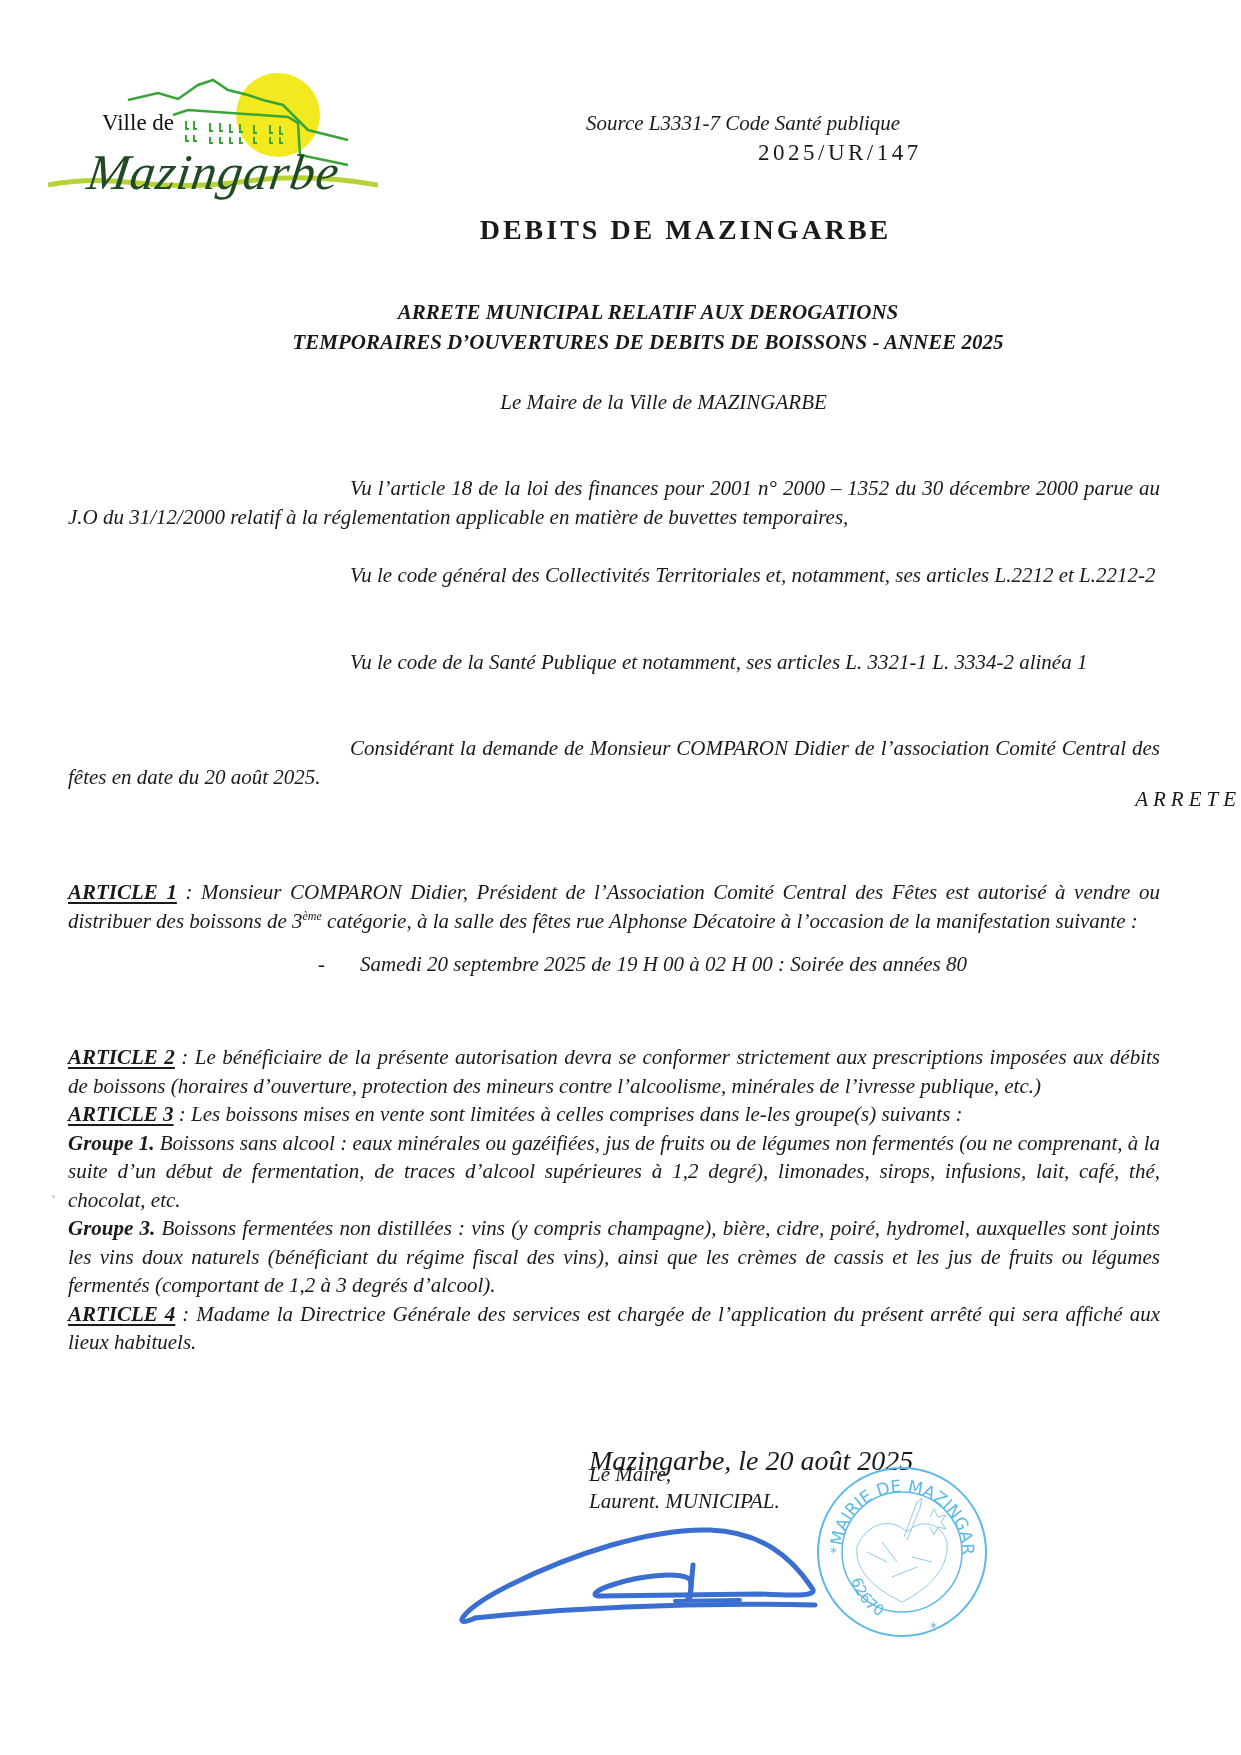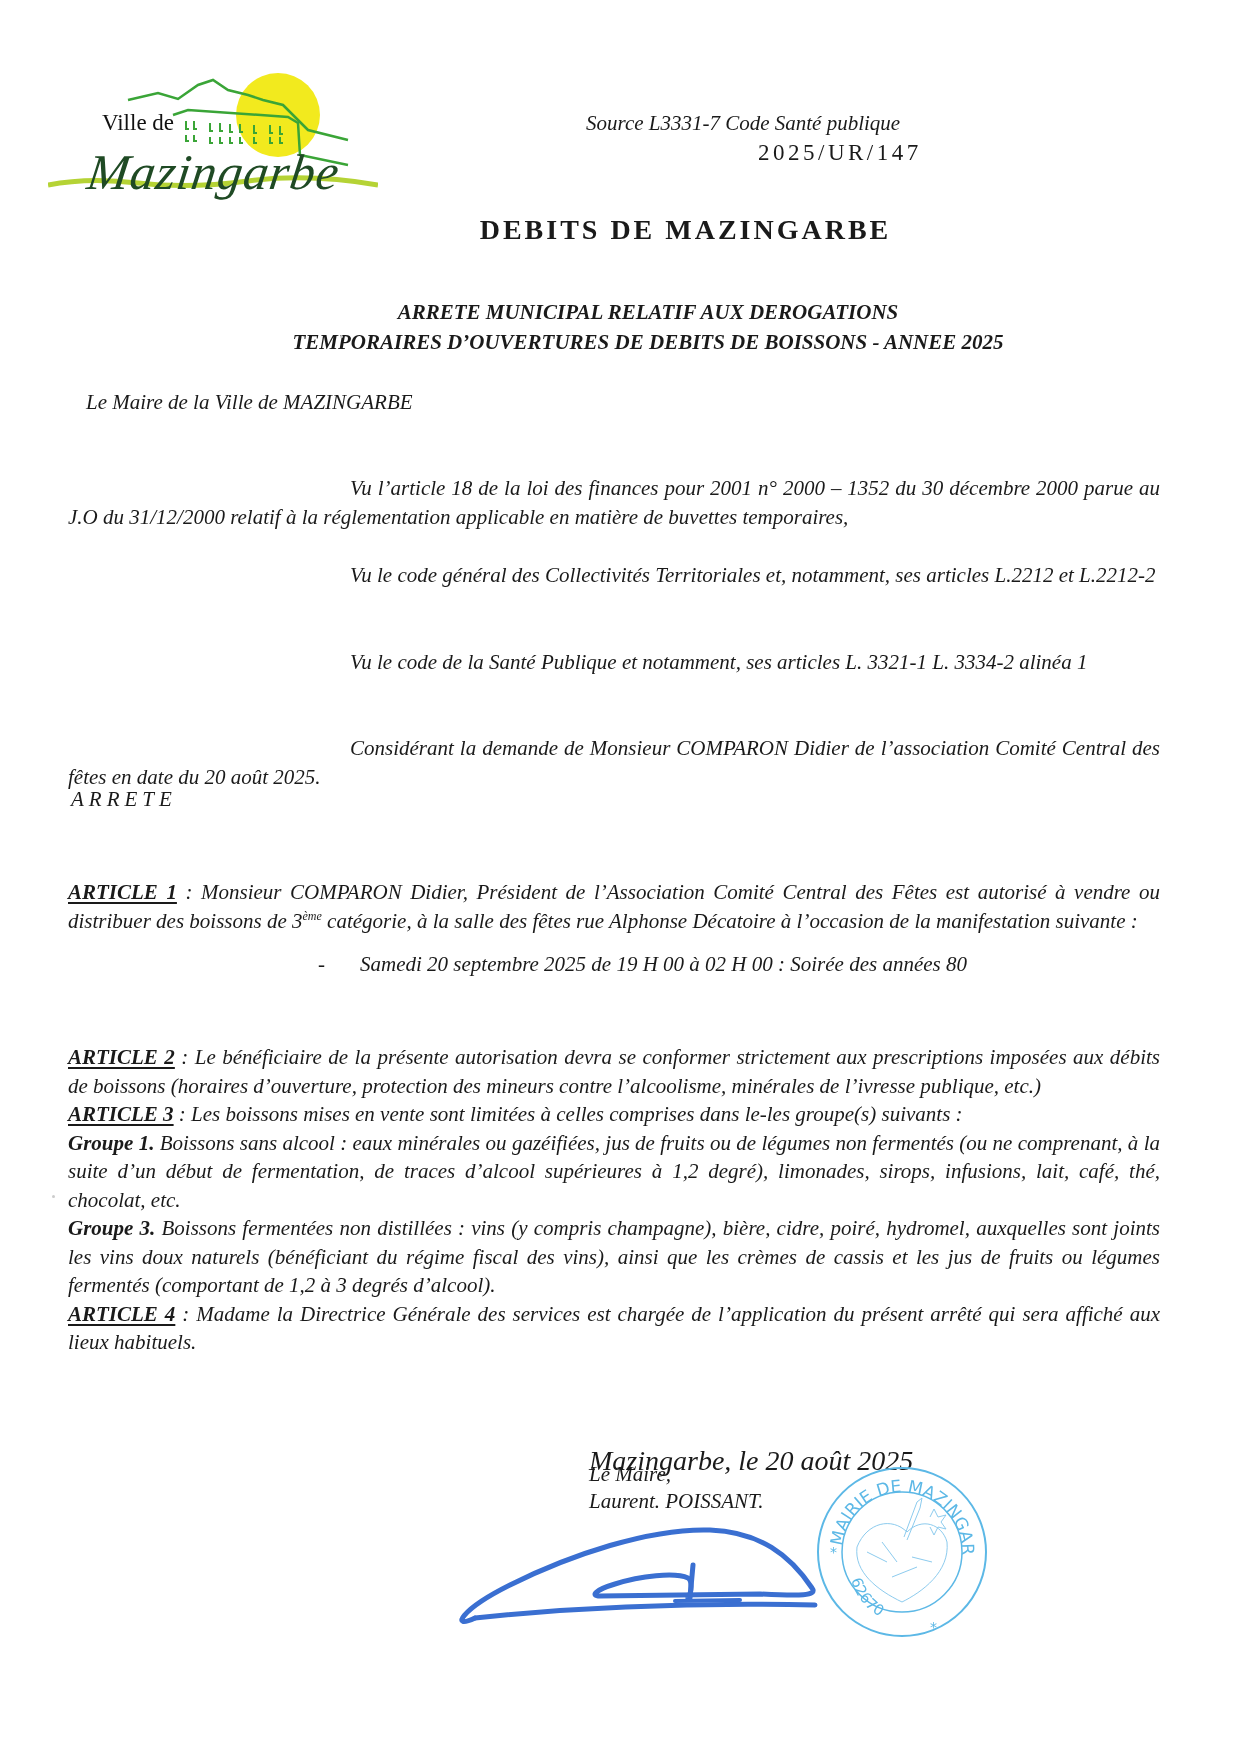--- a/index.html
+++ b/index.html
@@ -13,26 +13,26 @@
   .logo-ville { position: absolute; left: 54px; top: 55px; font-family: "Liberation Serif", serif; font-size: 23px; color: #111; }
   .logo-name { position: absolute; left: 40px; top: 88px; font-family: "Liberation Serif", serif; font-style: italic; font-size: 50px; color: #1f4a24; letter-spacing: 1px; transform: skewX(-8deg); }
 
   
   .source { position: absolute; left: 586px; top: 111px; font-size: 21px; }
   .ref { position: absolute; left: 758px; top: 140px; font-size: 23px; letter-spacing: 3.5px; }
   .ville-title { position: absolute; left: 0; width: 1241px; top: 214px; text-align: center; font-size: 28px; font-weight: bold; letter-spacing: 3px; padding-left: 130px; box-sizing: border-box; }
 
   .arrete-title { position: absolute; left: 0; width: 1241px; top: 297px; text-align: center; font-size: 21px; font-weight: bold; font-style: italic; line-height: 30px; padding-left: 55px; box-sizing: border-box; }
 
-  .maire-line { position: absolute; left: 0; width: 1241px; top: 390px; text-align: left; font-size: 21px; font-style: italic; padding-left: 86px; box-sizing: border-box; }
+  .maire-line { position: absolute; left: 0; width: 1241px; top: 390px; text-align: center; font-size: 21px; font-style: italic; padding-left: 86px; box-sizing: border-box; }
 
   .p { position: absolute; left: 68px; width: 1092px; font-size: 21px; font-style: italic; line-height: 29px; text-align: justify; text-align-last: left; margin-top: 31px; }
   .p .indent { display: inline-block; width: 282px; }
 
-  .arrete-heading { position: absolute; left: 0; width: 1241px; top: 787px; text-align: left; font-size: 21px; font-style: italic; letter-spacing: 5px; padding-left: 71px; box-sizing: border-box; }
+  .arrete-heading { position: absolute; left: 0; width: 1241px; top: 787px; text-align: right; font-size: 21px; font-style: italic; letter-spacing: 5px; padding-left: 38px; box-sizing: border-box; }
 
   .art-label { text-decoration: underline; text-decoration-thickness: 2px; text-underline-offset: 3px; font-weight: bold; }
   .grp-label { font-weight: bold; }
   sup { font-size: 12px; line-height: 0; }
 
   .event { position: absolute; left: 318px; top: 952px; font-size: 21px; font-style: italic; }
   .event .dash { display: inline-block; width: 42px; }
 
   .sign-date { position: absolute; left: 589px; top: 1445px; font-size: 28px; font-style: italic; }
   .sign-title { position: absolute; left: 589px; top: 1461px; font-size: 21px; font-style: italic; line-height: 27px; }
@@ -100,21 +100,21 @@
       <span class="grp-label">Groupe 3.</span><span> Boissons fermentées non distillées : vins (y compris champagne), bière, cidre, poiré, hydromel, auxquelles sont joints les vins doux naturels (bénéficiant du régime fiscal des vins), ainsi que les crèmes de cassis et les jus de fruits ou légumes fermentés (comportant de 1,2 à 3 degrés d’alcool).</span>
     </div>
     <div>
       <span class="art-label">ARTICLE 4</span><span> : </span><span>Madame la Directrice Générale des services est chargée de l’application du présent arrêté qui sera affiché aux lieux habituels.</span>
     </div>
   </div>
 
   <div class="sign-date serif">Mazingarbe, le 20 août 2025</div>
   <div class="sign-title serif">
     <div>Le Maire,</div>
-    <div>Laurent. POISSANT.</div>
+    <div>Laurent. MUNICIPAL.</div>
   </div>
 
   <svg class="signature" viewBox="0 0 420 150">
     <path d="M55 118 C30 130 40 110 90 85 C150 55 230 28 290 30 C340 32 370 55 392 88 C398 96 380 96 340 94 L180 96 C170 96 175 90 195 84 C220 76 255 72 268 78 C272 80 272 92 268 98" fill="none" stroke="#3a6fd1" stroke-width="5" stroke-linecap="round" stroke-linejoin="round"></path>
     <path d="M273 65 L270 98" fill="none" stroke="#3a6fd1" stroke-width="5" stroke-linecap="round"></path>
     <path d="M55 118 C150 108 260 102 395 105" fill="none" stroke="#3a6fd1" stroke-width="5" stroke-linecap="round"></path>
     <path d="M255 101 L320 100" fill="none" stroke="#3a6fd1" stroke-width="4" stroke-linecap="round"></path>
   </svg>
 
   <svg class="stamp" viewBox="0 0 180 180">

